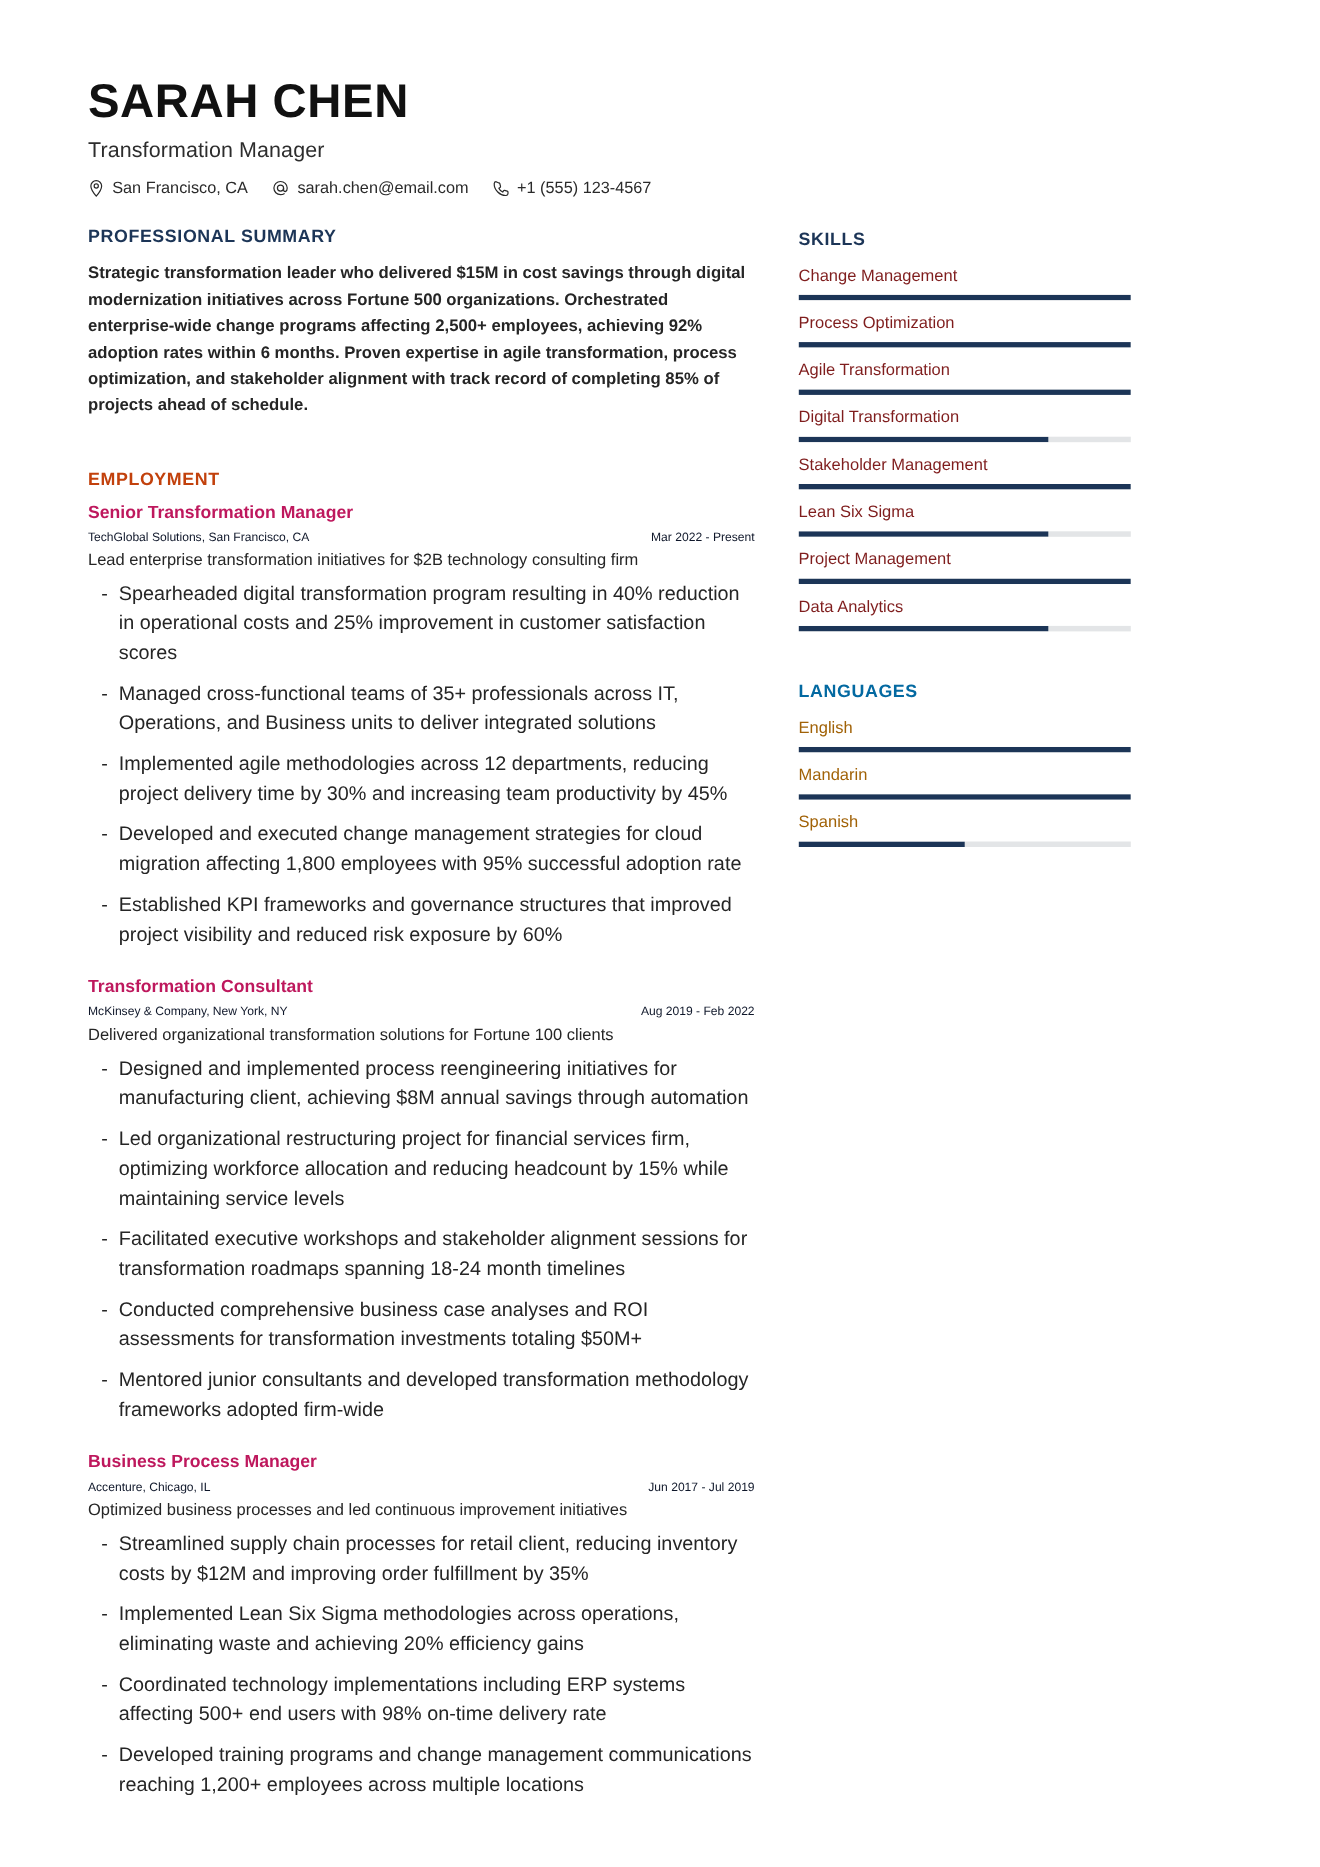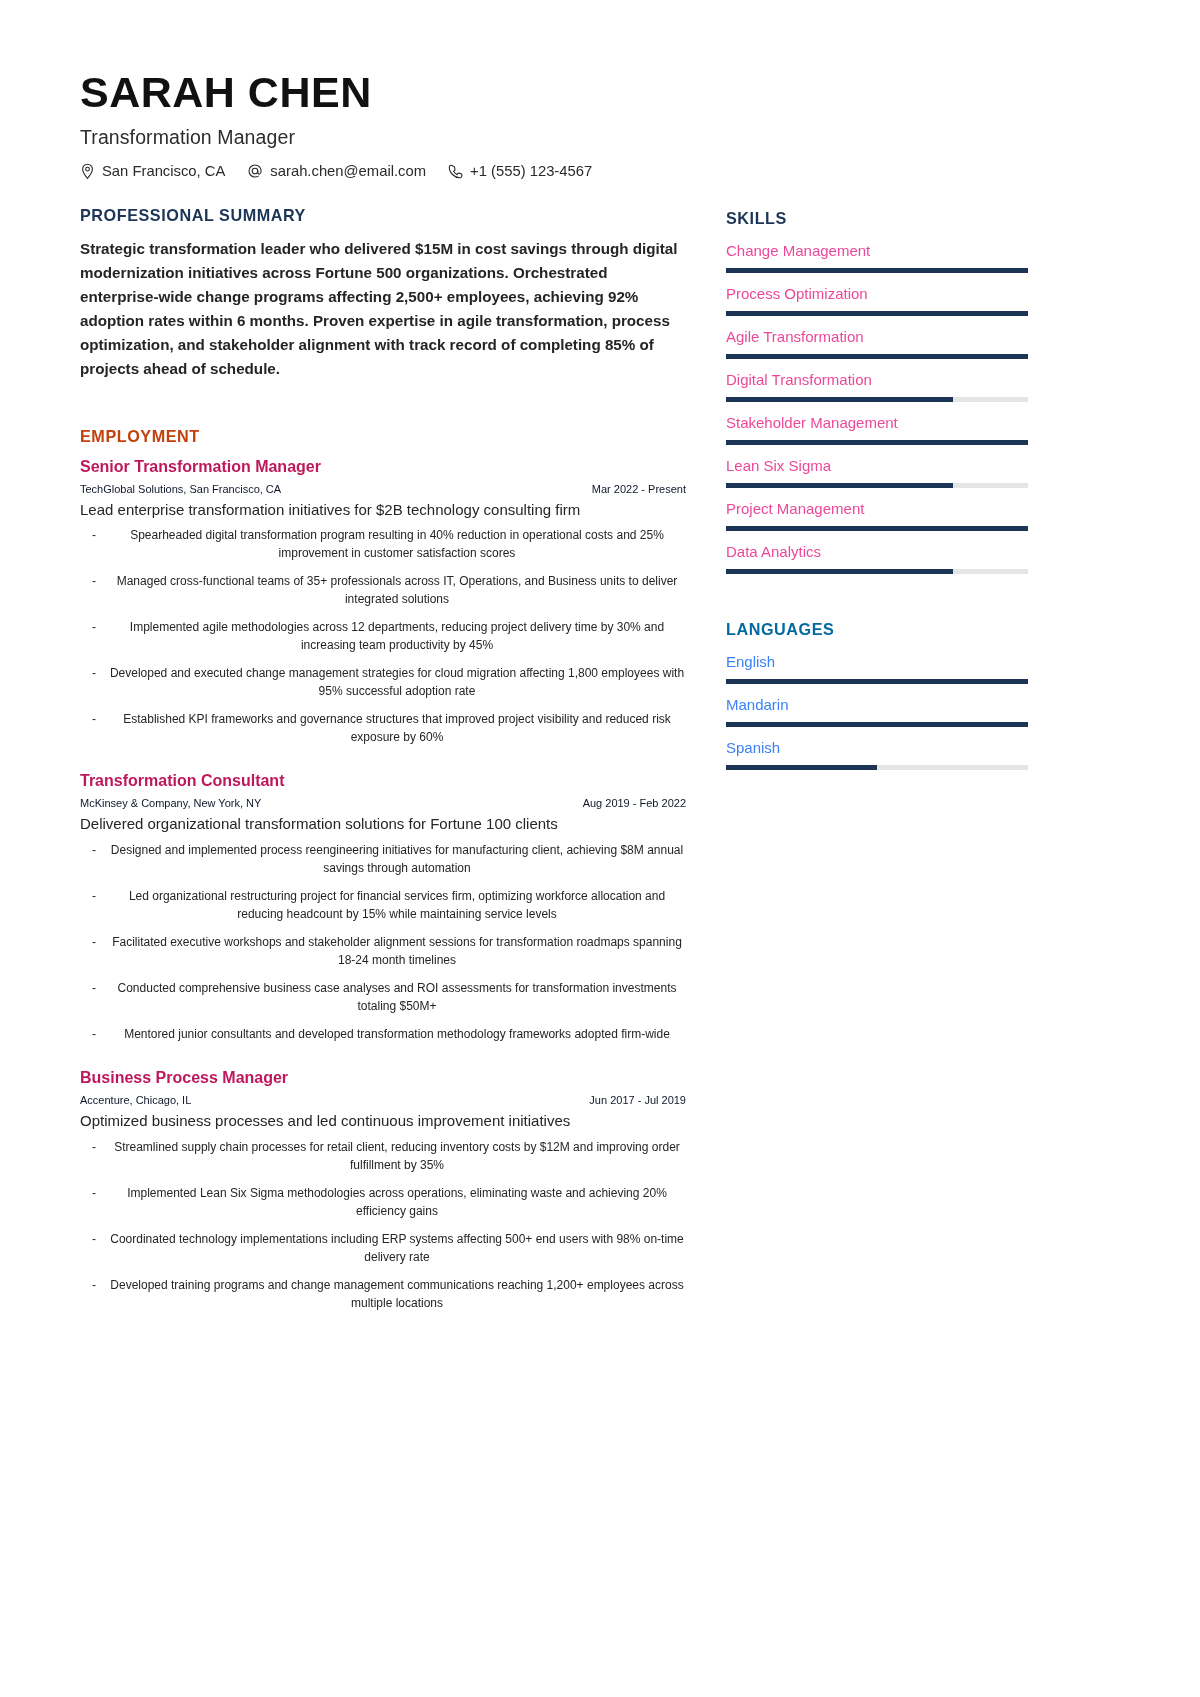--- a/index.html
+++ b/index.html
@@ -111,60 +111,59 @@
     line-height: 1.45;
   }
   ul.bullets {
     list-style: none;
     margin: 0;
     padding: 0;
   }
   ul.bullets li {
     position: relative;
     padding-left: 28px;
-    font-size: 12px;
+    font-size: 18px;
     line-height: 1.5;
     color: #252525;
     margin-bottom: 10px;
-    text-align: center;
   }
   ul.bullets li:last-child { margin-bottom: 0; }
   ul.bullets li::before {
     content: "-";
     position: absolute;
     left: 12px;
     top: 0;
     color: #252525;
   }
 
   
   .skill-row { margin-bottom: 12px; }
   .skill-label {
     font-size: 15px;
-    color: #ec4899;
+    color: #7f1d1d;
     margin-bottom: 8px;
     line-height: 1.2;
   }
   .bar-track {
     position: relative;
     width: 100%;
     height: 5px;
     background: #e3e5e7;
     border-radius: 0;
     overflow: hidden;
   }
   .bar-fill {
     position: absolute;
     left: 0; top: 0; bottom: 0;
     background: #1c3557;
   }
   .lang-row { margin-bottom: 12px; }
   .lang-label {
     font-size: 15px;
-    color: #3b82f6;
+    color: #a16207;
     margin-bottom: 8px;
     line-height: 1.2;
   }
   .side-gap { height: 34px; }
 </style>
 </head>
 <body>
 
 <div class="page">
 

